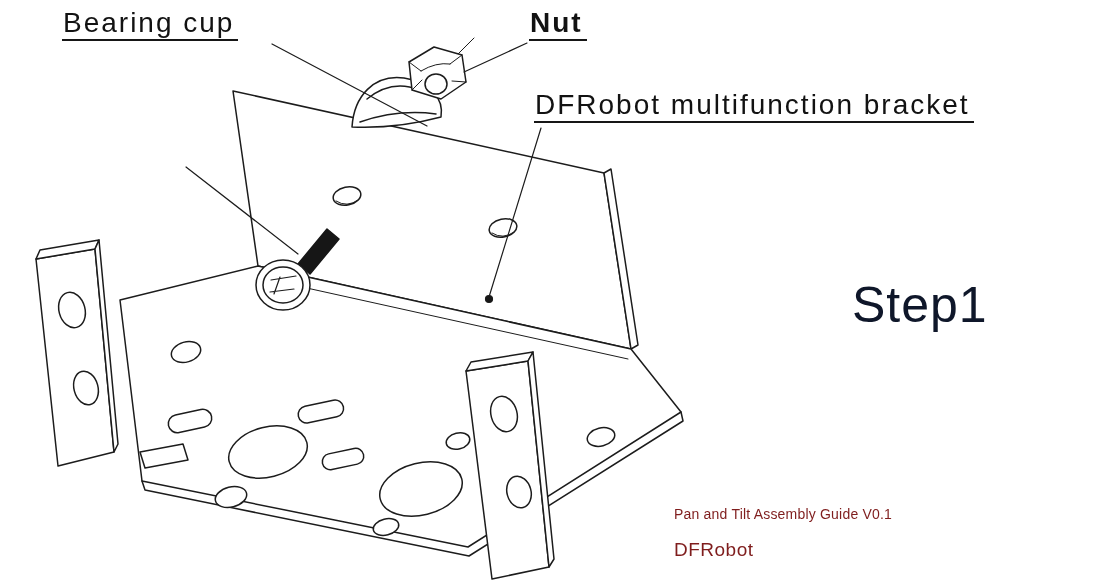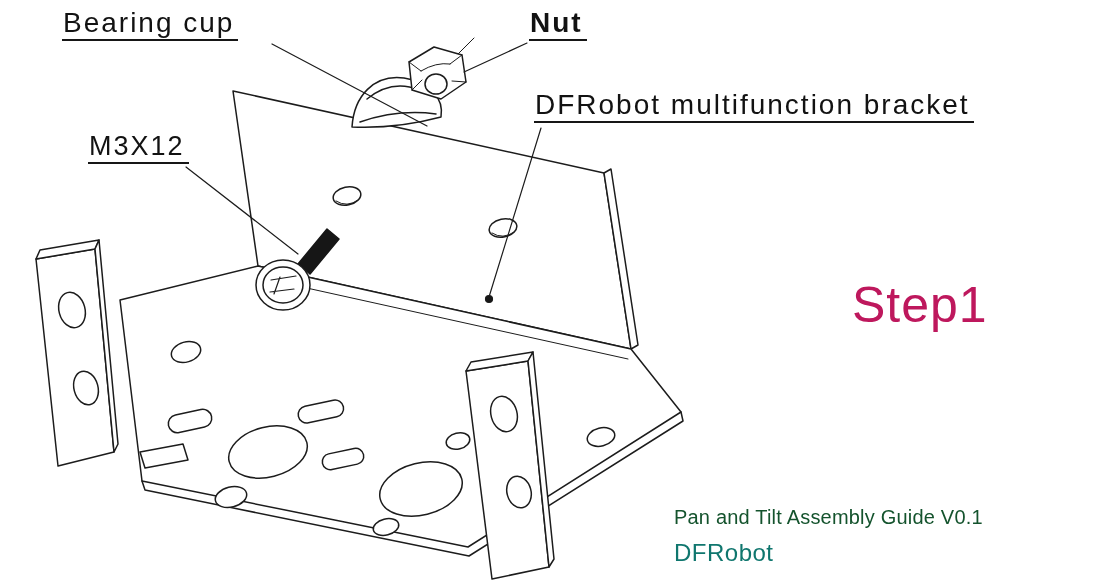--- a/index.html
+++ b/index.html
@@ -6,27 +6,27 @@
   .stage{
     position:relative;width:1094px;height:587px;background:#ffffff;
     font-family:"Liberation Sans",sans-serif;color:#111;overflow:hidden;
   }
   .stage svg{position:absolute;left:0;top:0;}
   .callout{
     position:absolute;font-size:28px;letter-spacing:2px;white-space:nowrap;
     border-bottom:2px solid #161616;padding:0 4px 2px 1px;line-height:1.05;color:#121212;
   }
   .step-label{
-    position:absolute;font-size:50px;letter-spacing:1px;color:#be185d;white-space:nowrap;
+    position:absolute;font-size:50px;letter-spacing:1px;color:#0f172a;white-space:nowrap;
   }
   .footer-guide{
-    position:absolute;font-size:20px;color:#14532d;white-space:nowrap;letter-spacing:0.2px;
+    position:absolute;font-size:14px;color:#7f1d1d;white-space:nowrap;letter-spacing:0.2px;
   }
   .footer-brand{
-    position:absolute;font-size:24px;color:#0f766e;white-space:nowrap;letter-spacing:0.5px;
+    position:absolute;font-size:19px;color:#7f1d1d;white-space:nowrap;letter-spacing:0.5px;
   }
 </style>
 </head>
 <body>
 
 <div class="stage">
 
   <svg width="1094" height="587" viewBox="0 0 1094 587">
     <g stroke="#1c1c1c" stroke-width="1.5" fill="#ffffff" stroke-linejoin="round" stroke-linecap="round">
 
@@ -102,21 +102,20 @@
       </g>
     </g>
   </svg>
 
   <div class="callout" style="left:62px;top:8px;">Bearing cup</div>
 
   <div class="callout" style="left:529px;top:8px;font-weight:bold;">Nut</div>
 
   <div class="callout" style="left:534px;top:90px;">DFRobot multifunction bracket</div>
 
-  <div class="callout" style="left:88px;top:132px;font-size:27px;">M3X12</div>
 
   <div class="step-label" style="left:852px;top:276px;">Step1</div>
 
   <div class="footer-guide" style="left:674px;top:506px;">Pan and Tilt Assembly Guide V0.1</div>
 
   <div class="footer-brand" style="left:674px;top:539px;">DFRobot</div>
 
 </div>
 
 </body></html>

